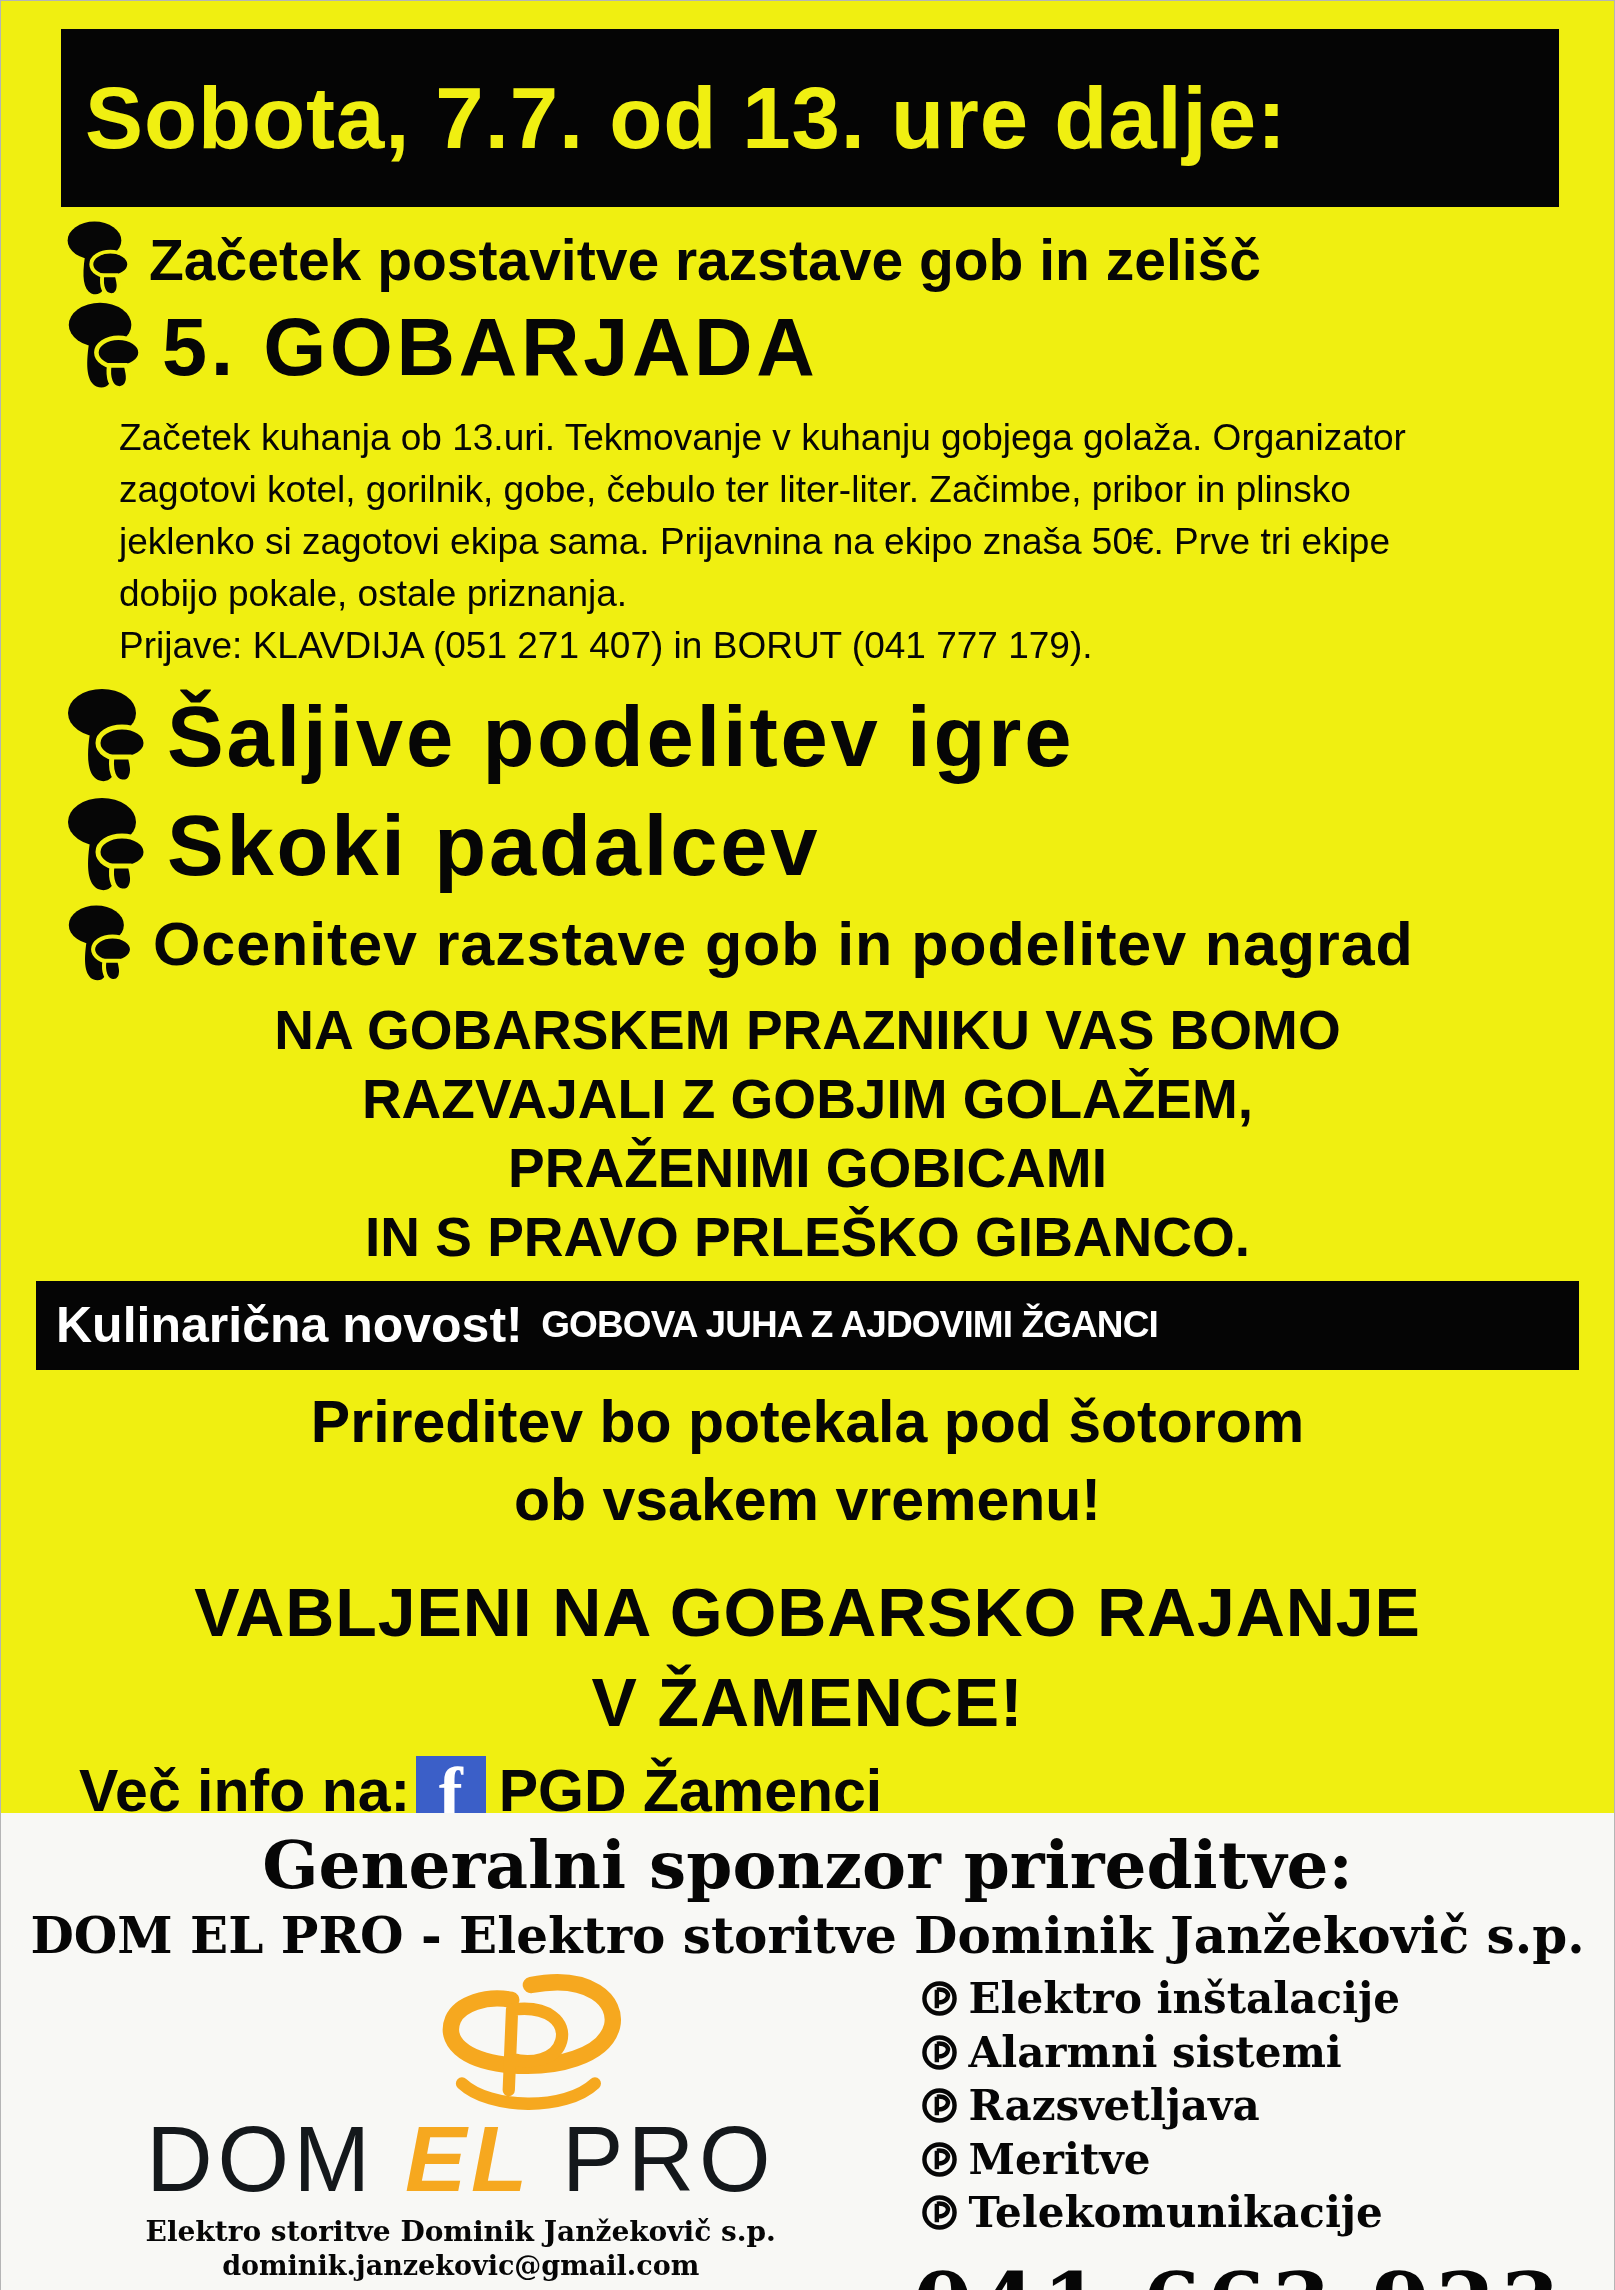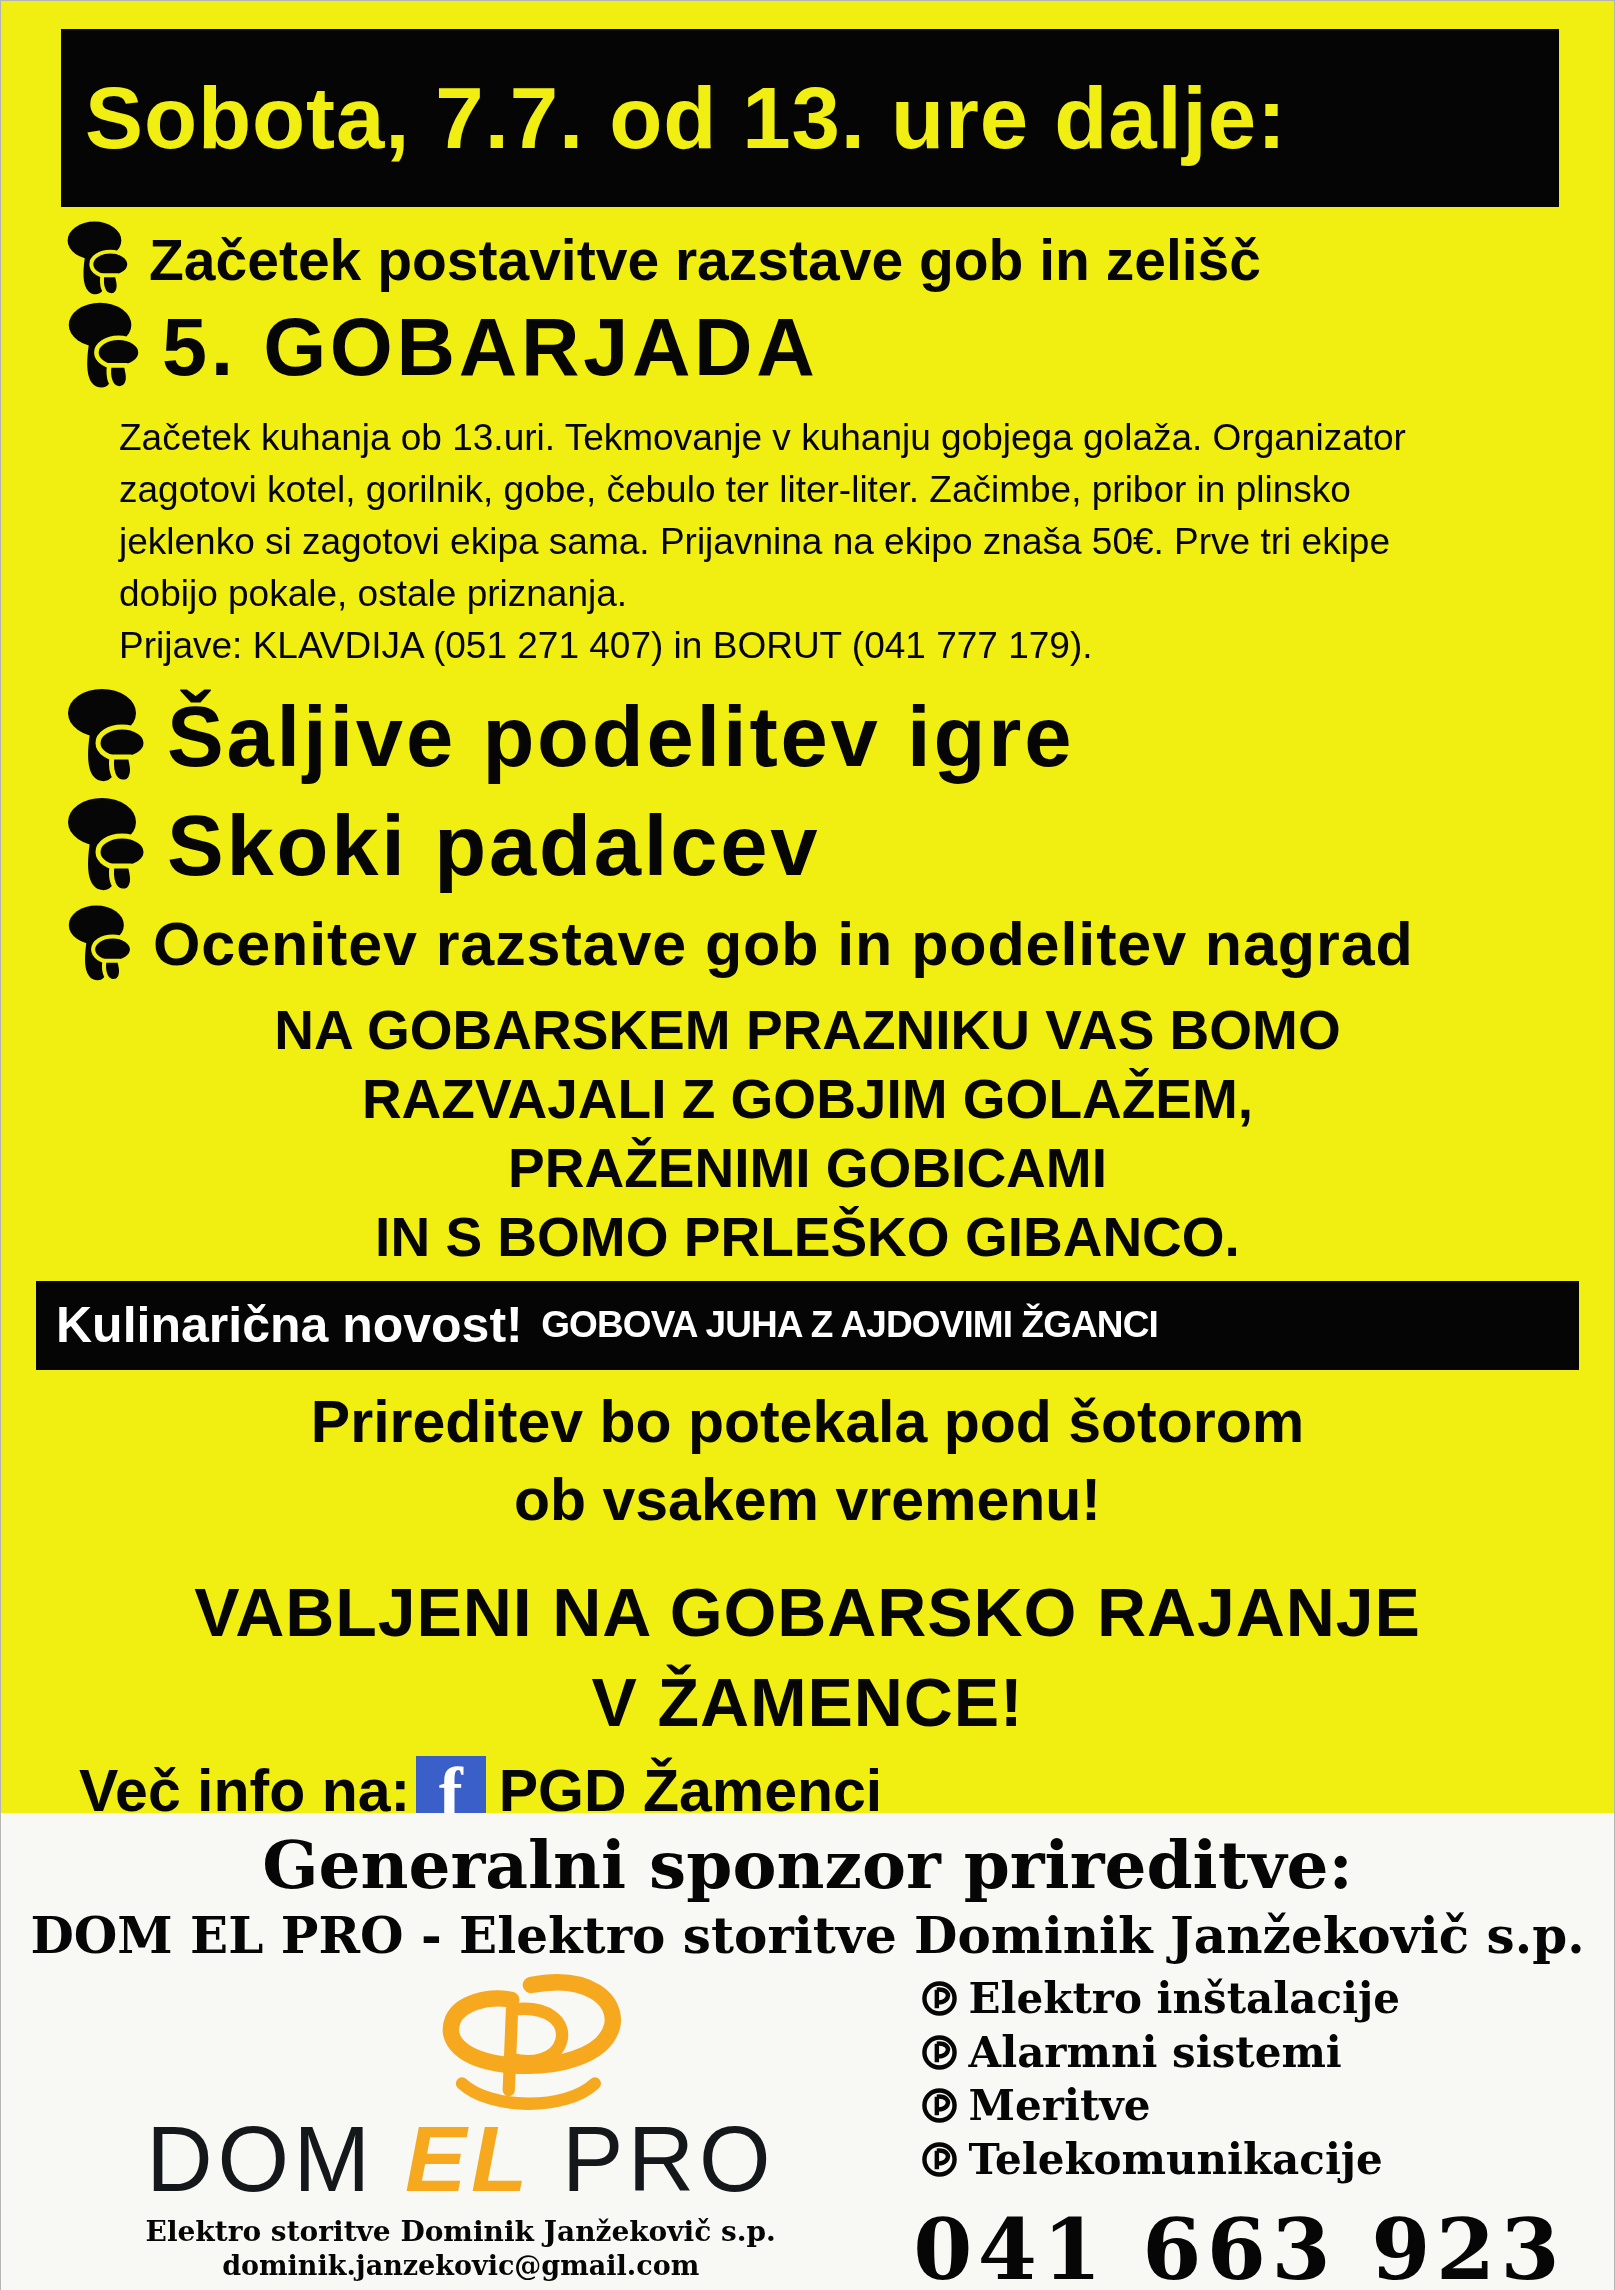--- a/index.html
+++ b/index.html
@@ -157,21 +157,21 @@
           <path d="M48 70 C46 84 50 94 58 95 C66 96 70 88 68 78 C67 72 66 70 66 70 Z" fill="#060606"></path>
         </g>
       </svg>
       <span class="txt">Ocenitev razstave gob in podelitev nagrad</span>
     </div>
 
     <div class="promo">
       <div>NA GOBARSKEM PRAZNIKU VAS BOMO</div>
       <div>RAZVAJALI Z GOBJIM GOLAŽEM,</div>
       <div>PRAŽENIMI GOBICAMI</div>
-      <div>IN S BOMO PRLEŠKO GIBANCO.</div>
+      <div>IN S PRAVO PRLEŠKO GIBANCO.</div>
     </div>
 
     <div class="cul-banner">
       <span class="pre">Kulinarična novost!</span>
       <span class="hi">GOBOVA JUHA Z AJDOVIMI ŽGANCI</span>
     </div>
 
     <div class="venue">
       <div>Prireditev bo potekala pod šotorom</div>
       <div>ob vsakem vremenu!</div>
@@ -229,20 +229,27 @@
               <circle cx="22" cy="22" r="17" fill="none" stroke="#060606" stroke-width="5"></circle>
               <path d="M19 12 L19 33 M19 12 C 30 11 33 17 31 21 C 29 26 22 27 19 26" fill="none" stroke="#060606" stroke-width="5"></path>
             </svg>
             <span>Alarmni sistemi</span>
           </li>
           <li>
             <svg viewBox="0 0 44 44">
               <circle cx="22" cy="22" r="17" fill="none" stroke="#060606" stroke-width="5"></circle>
               <path d="M19 12 L19 33 M19 12 C 30 11 33 17 31 21 C 29 26 22 27 19 26" fill="none" stroke="#060606" stroke-width="5"></path>
             </svg>
+            <span>Razsvetljava</span>
+          </li>
+          <li>
+            <svg viewBox="0 0 44 44">
+              <circle cx="22" cy="22" r="17" fill="none" stroke="#060606" stroke-width="5"></circle>
+              <path d="M19 12 L19 33 M19 12 C 30 11 33 17 31 21 C 29 26 22 27 19 26" fill="none" stroke="#060606" stroke-width="5"></path>
+            </svg>
             <span>Meritve</span>
           </li>
           <li>
             <svg viewBox="0 0 44 44">
               <circle cx="22" cy="22" r="17" fill="none" stroke="#060606" stroke-width="5"></circle>
               <path d="M19 12 L19 33 M19 12 C 30 11 33 17 31 21 C 29 26 22 27 19 26" fill="none" stroke="#060606" stroke-width="5"></path>
             </svg>
             <span>Telekomunikacije</span>
           </li>
         </ul>

